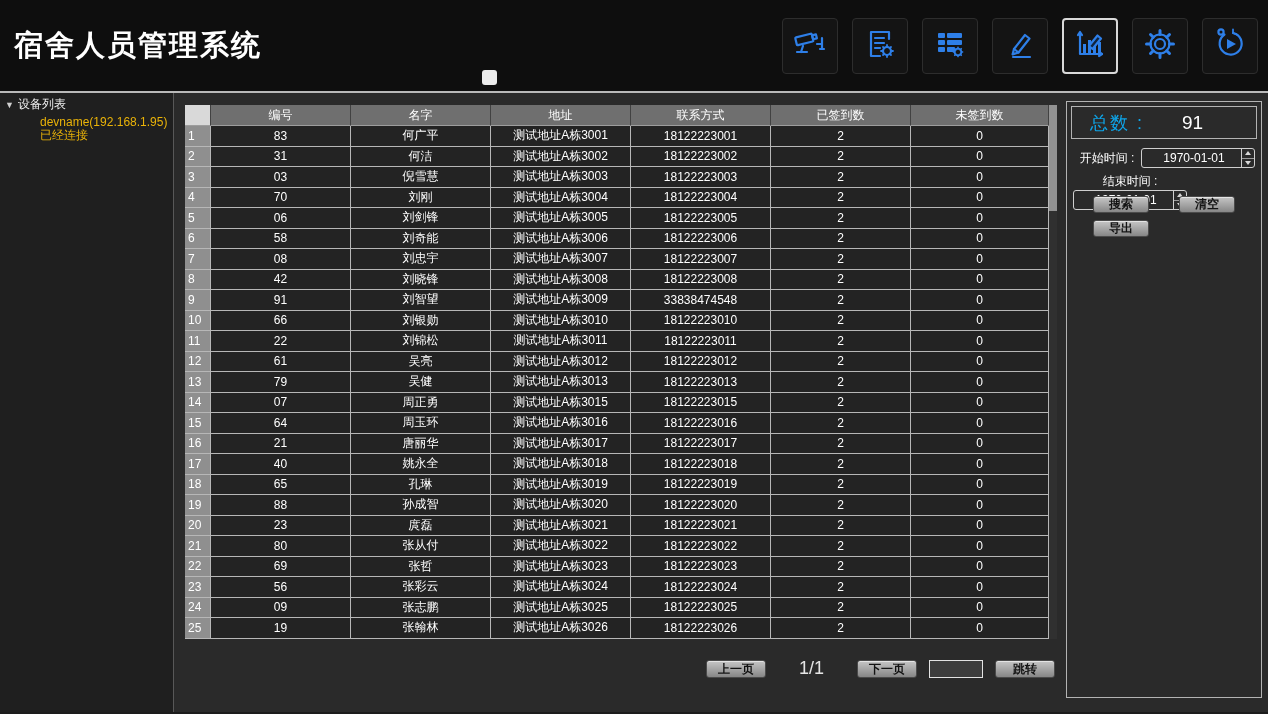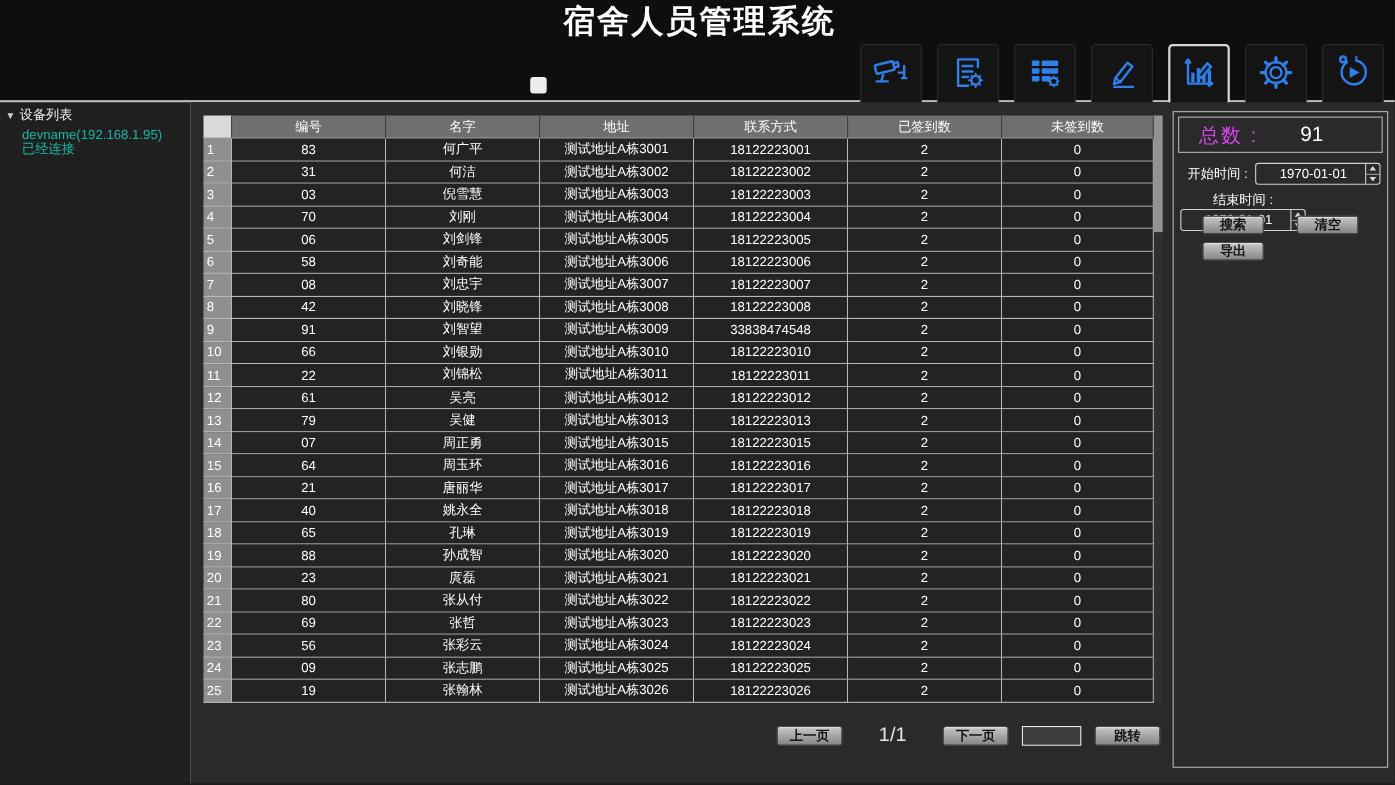--- a/index.html
+++ b/index.html
@@ -1,38 +1,38 @@
 <!DOCTYPE html>
 <html><head>
 <meta charset="utf-8">
 <style>
   * { margin:0; padding:0; box-sizing:border-box; }
   html,body { width:1268px; height:714px; overflow:hidden; }
   body { font-family:"Liberation Sans","DejaVu Sans",sans-serif; background:#1c1c1c; color:#e9e9e9; position:relative; }
 
   
   .topbar { height:93px; background:#0e0e0e; border-bottom:2px solid #b9b9b9;
-            display:flex; align-items:center; padding:0 10px 0 14px; position:relative;flex-direction:column; }
+            display:flex; align-items:center; padding:0 10px 0 14px; position:relative; }
   .app-title { font-size:29px; font-weight:600; letter-spacing:2px; color:#ffffff; }
   .toolbar { margin-left:auto; display:flex; gap:14px; align-items:center; }
   .tool-btn { width:56px; height:56px; background:#141414; border:1px solid #2d2d2d; border-radius:4px;
               display:flex; align-items:center; justify-content:center; cursor:pointer; }
   .tool-btn.active { border:2px solid #d9d9d9; }
   .tool-btn svg { stroke:#2e7fe8; fill:none; stroke-width:2.2; stroke-linecap:round; stroke-linejoin:round; }
   .tool-btn svg .f { fill:#2e7fe8; stroke:none; }
   .datetime { font-size:21px; color:#ffffff; margin-left:18px; white-space:nowrap; }
   .drag-handle { position:absolute; left:482px; top:70px; width:15px; height:15px;
                  background:#ececec; border-radius:3px; }
 
   
   .content { display:flex; height:619px; }
   .sidebar { width:174px; background:#1f1f1f; border-right:1px solid #585858; padding-top:3px; font-size:12px; }
   .tree-root { display:flex; align-items:center; gap:4px; padding-left:5px; color:#efefef; cursor:pointer; }
   .tree-caret { font-size:9px; color:#cfcfcf; }
-  .tree-device { margin:3px 0 0 20px; line-height:13px; color:#14b8a6; cursor:pointer; }
+  .tree-device { margin:3px 0 0 40px; line-height:13px; color:#eab308; cursor:pointer; }
   .main { flex:1; position:relative; background:#2a2a2a; }
 
   
   .table-wrap { position:absolute; left:11px; top:12px; width:872px; display:flex; }
   .grid { width:864px; }
   .thead { display:flex; height:21px; }
   .th { background:#6f6f6f; color:#ffffff; font-size:12px; display:flex; align-items:center;
         justify-content:center; border-right:1px solid #424242; border-bottom:1px solid #9d9d9d; }
   .th.corner { background:#d9d9d9; }
   .trow { display:flex; height:20.5px; cursor:pointer; }
@@ -52,21 +52,21 @@
   .pg-num { font-size:18px; color:#e5e5e5; margin:0 12px; }
   .pg-input { width:54px; height:18px; background:#3d3d3d; border:1px solid #e3e3e3; color:#fff;
               font-size:12px; padding:0 4px; }
   .pagination .tight { margin-left:-9px; }
 
   
   .rpanel { position:absolute; top:8px; right:6px; width:196px; height:597px;
             border:1px solid #b3b3b3; background:#2a2a2a; }
   .total-box { position:absolute; top:4px; left:4px; right:4px; height:33px; border:1px solid #b3b3b3;
                display:flex; align-items:center; }
-  .total-label { font-size:18px; color:#d946ef; margin-left:18px; letter-spacing:2px; }
+  .total-label { font-size:18px; color:#0ea5e9; margin-left:18px; letter-spacing:2px; }
   .total-value { font-size:19px; color:#ffffff; margin-left:38px; }
   .form-row { position:absolute; left:6px; display:flex; align-items:center;text-align:center; }
   .form-row.r1{ top:46px; } .form-row.r2{ top:71px;flex-direction:column; }
   .form-label { font-size:12px; color:#ffffff; width:68px; }
   .spinbox { width:114px; height:20px; border:1px solid #cfcfcf; border-radius:3px; background:#2a2a2a;
              display:flex; align-items:center; cursor:text; }
   .spin-val { flex:1; font-size:12px; color:#ffffff; padding-left:5px; }
   .spin-btns { width:13px; height:100%; border-left:1px solid #cfcfcf; display:flex; flex-direction:column; }
   .spin-up,.spin-down { flex:1; display:flex; align-items:center; justify-content:center; cursor:pointer; }
   .spin-up::after { content:""; border-left:3px solid transparent; border-right:3px solid transparent;

